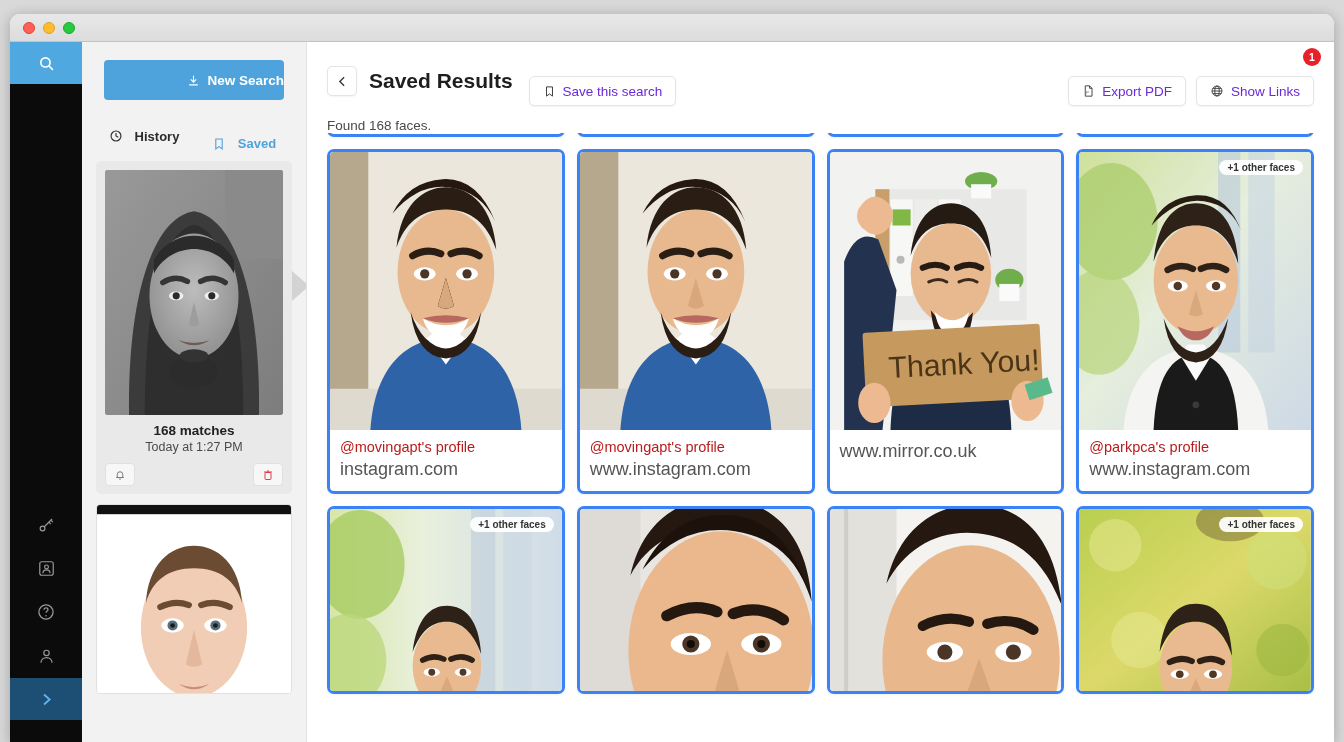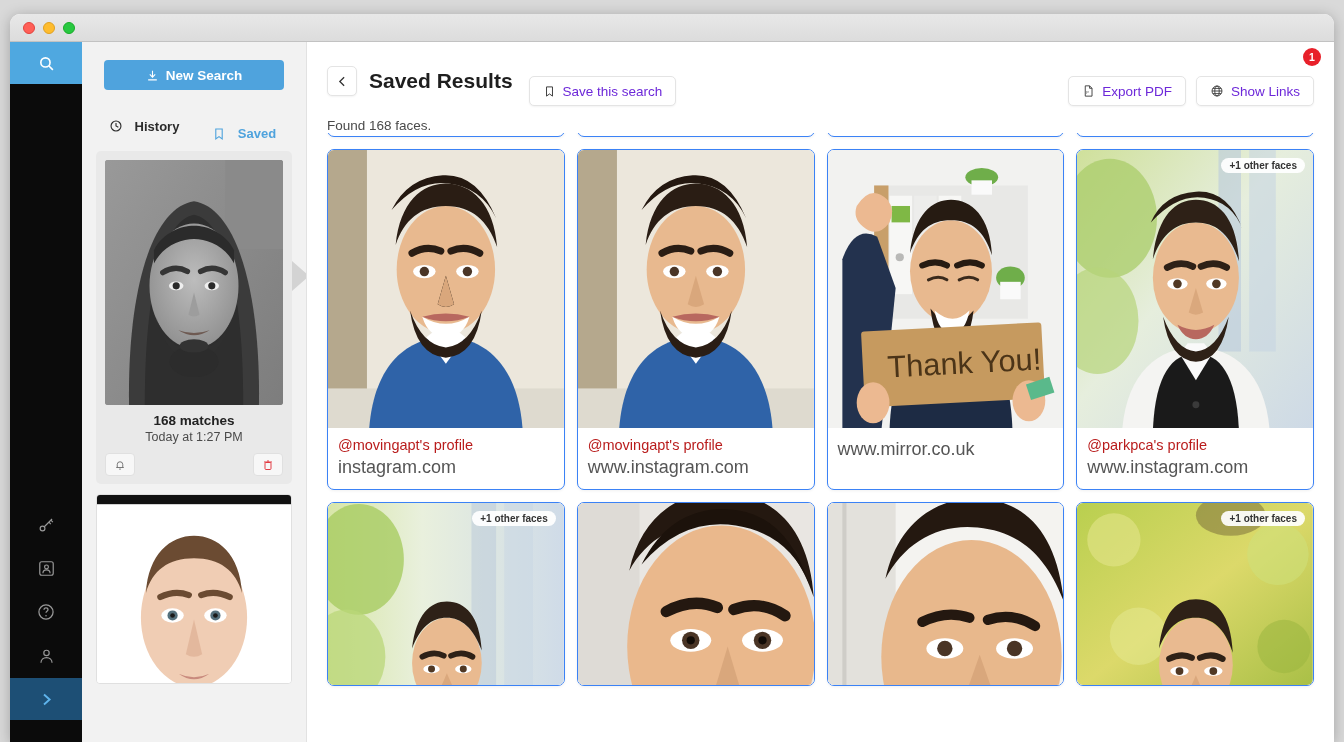--- a/index.html
+++ b/index.html
@@ -72,23 +72,23 @@
     flex-shrink: 0;
     display: flex; flex-direction: column;
     position: relative;
   }
   .newsearch-wrap { padding: 18px 22px 0 22px; }
   .btn-newsearch {
     width: 100%;
     background: #4fa3dd;
     color: #fff;
     border: none; border-radius: 4px;
-    height: 30px;
+    height: 40px;
     font-size: 13.5px; font-weight: bold;
-    display: flex; align-items: center; justify-content: center;
+    display: flex; align-items: center; justify-content: flex-end;
     gap: 7px;
     cursor: pointer;
     font-family: "Liberation Sans", sans-serif;
   }
   .tabs {
     display: flex;
     margin-top: 21px;
     padding: 0 14px;
     gap: 4px;
   }
@@ -227,21 +227,21 @@
     position: relative;
   }
   .grid {
     display: grid;
     grid-template-columns: repeat(4, 1fr);
     gap: 12px;
     margin-top: -22px;
   }
   .card {
     background: #fff;
-    border: 1px solid #3b82f6;
+    border: 3px solid #3b82f6;
     border-radius: 7px;
     overflow: hidden;
     box-shadow: 0 1px 3px rgba(0,0,0,0.06);
     cursor: pointer;
   }
   .card.ghost { height: 26px; }
   .card-img {
     width: 100%; height: 278px;
     overflow: hidden;
     position: relative;

